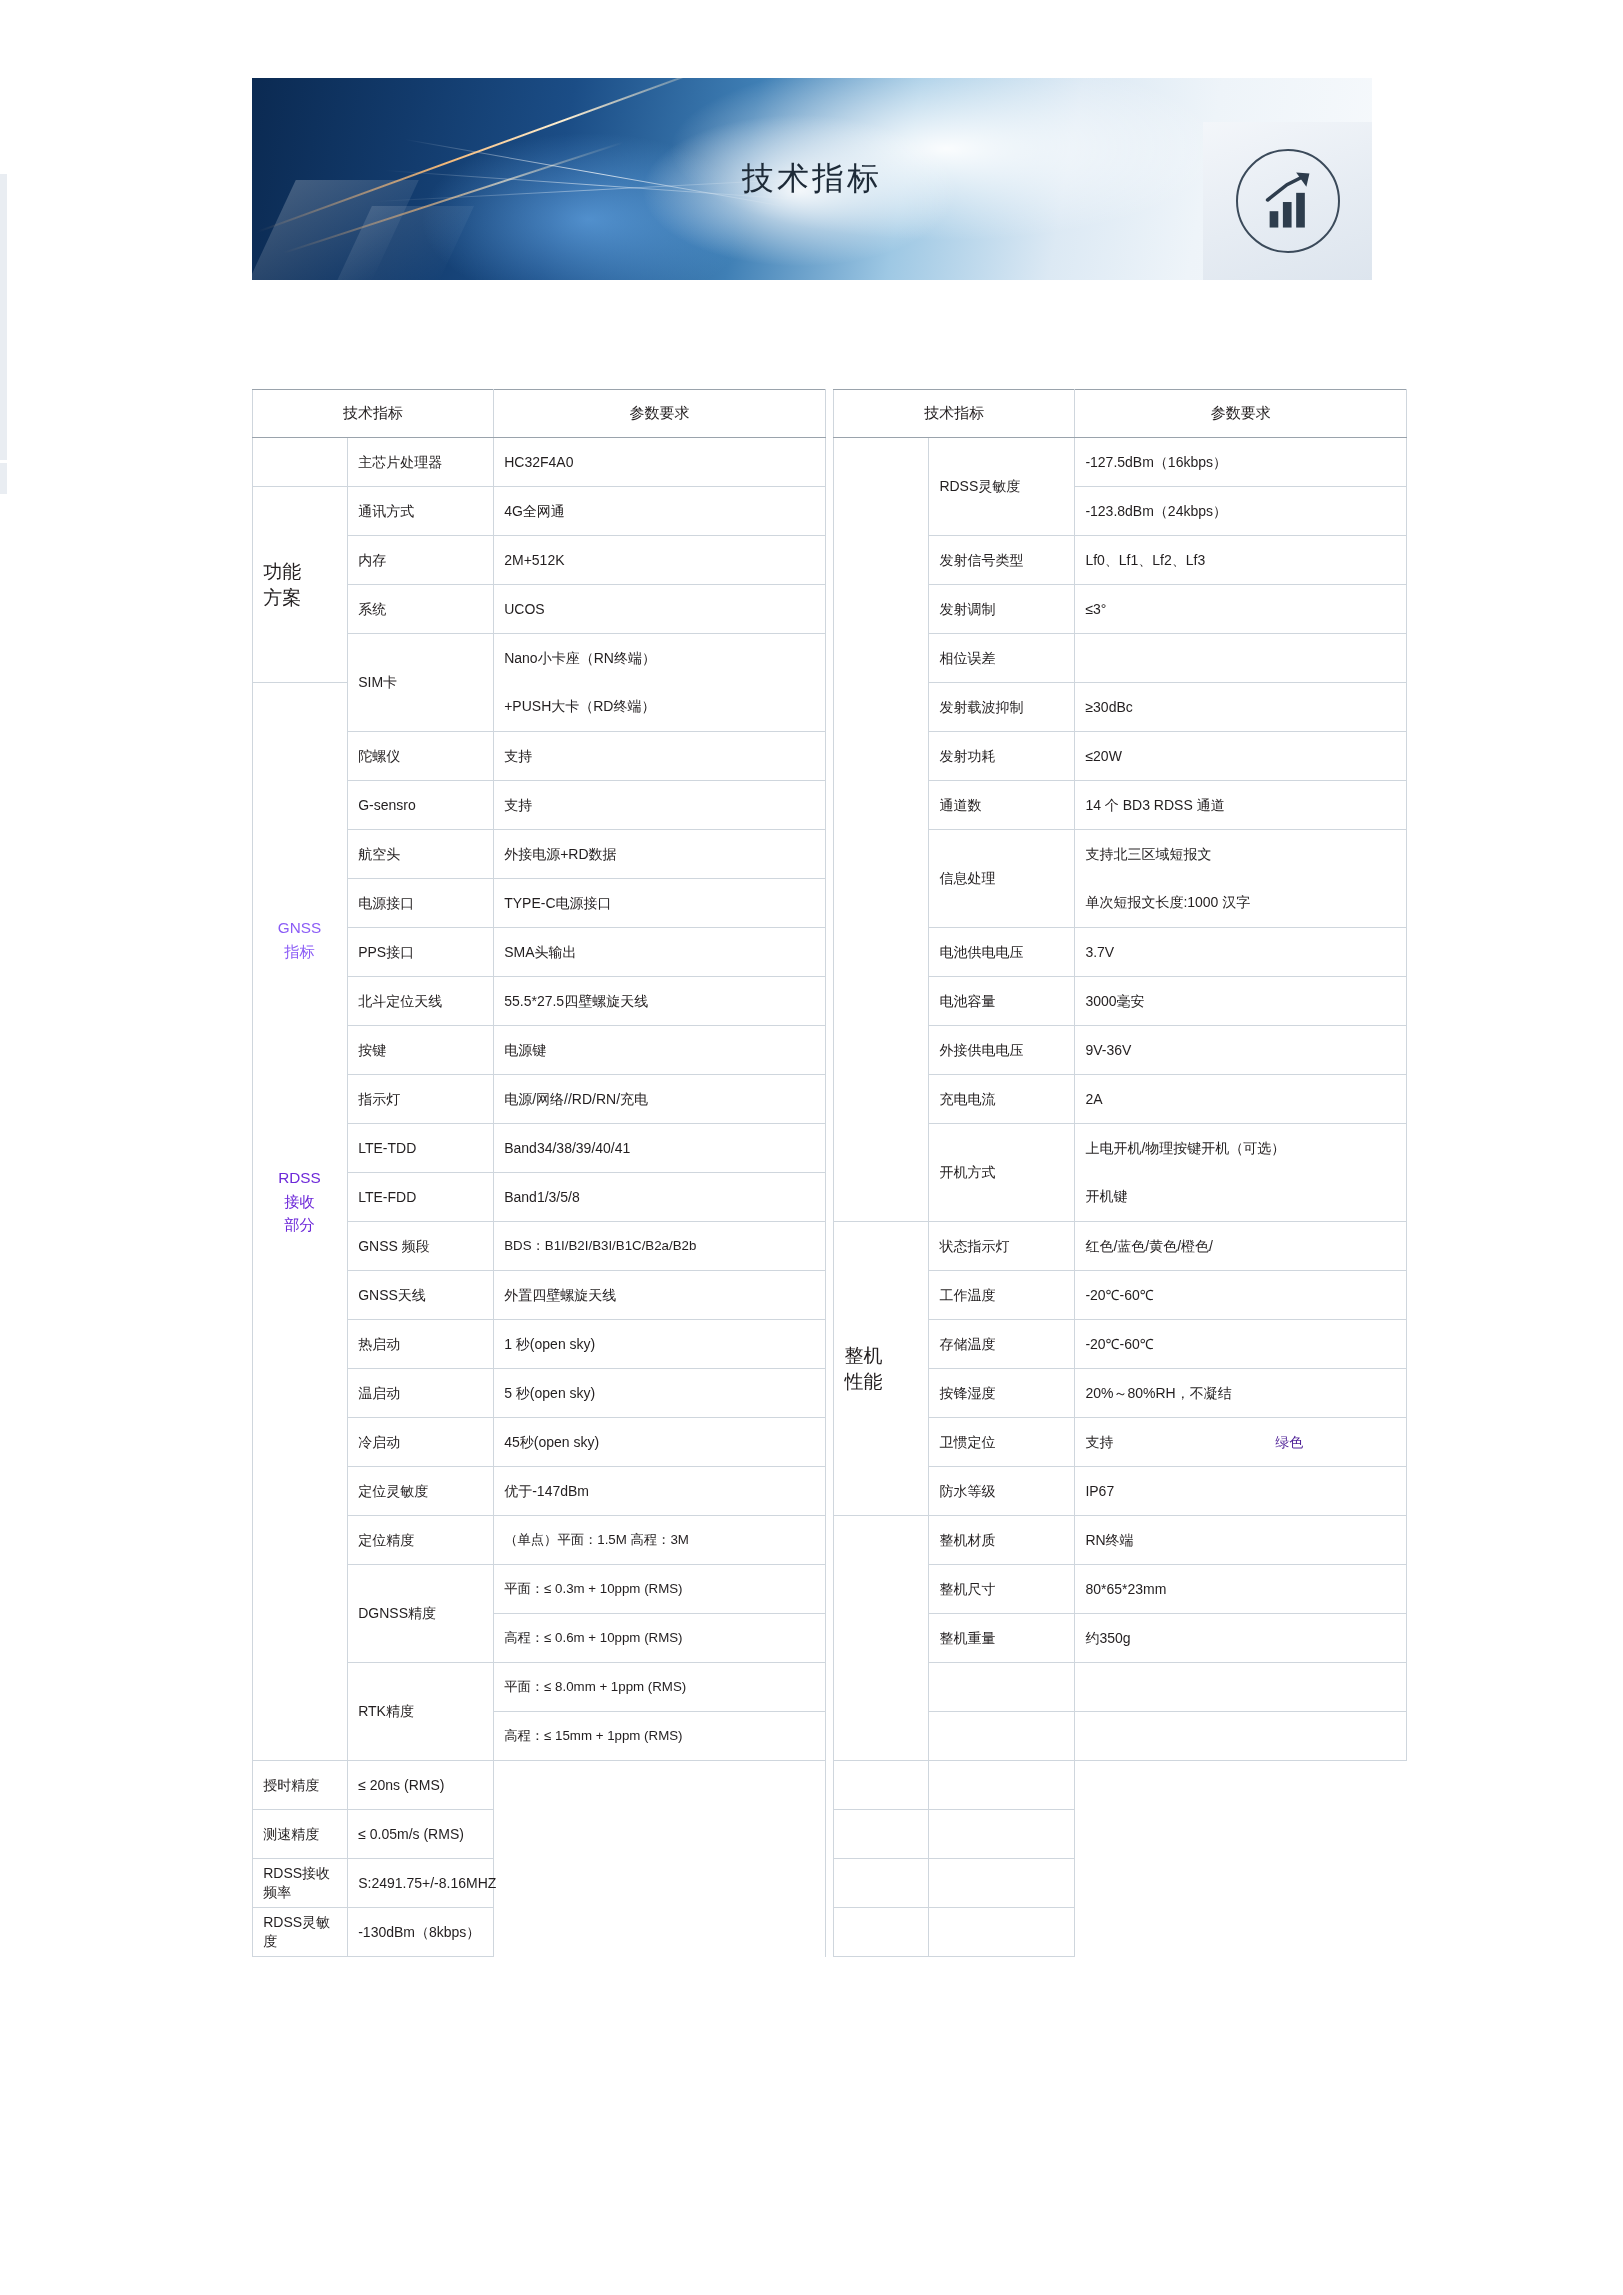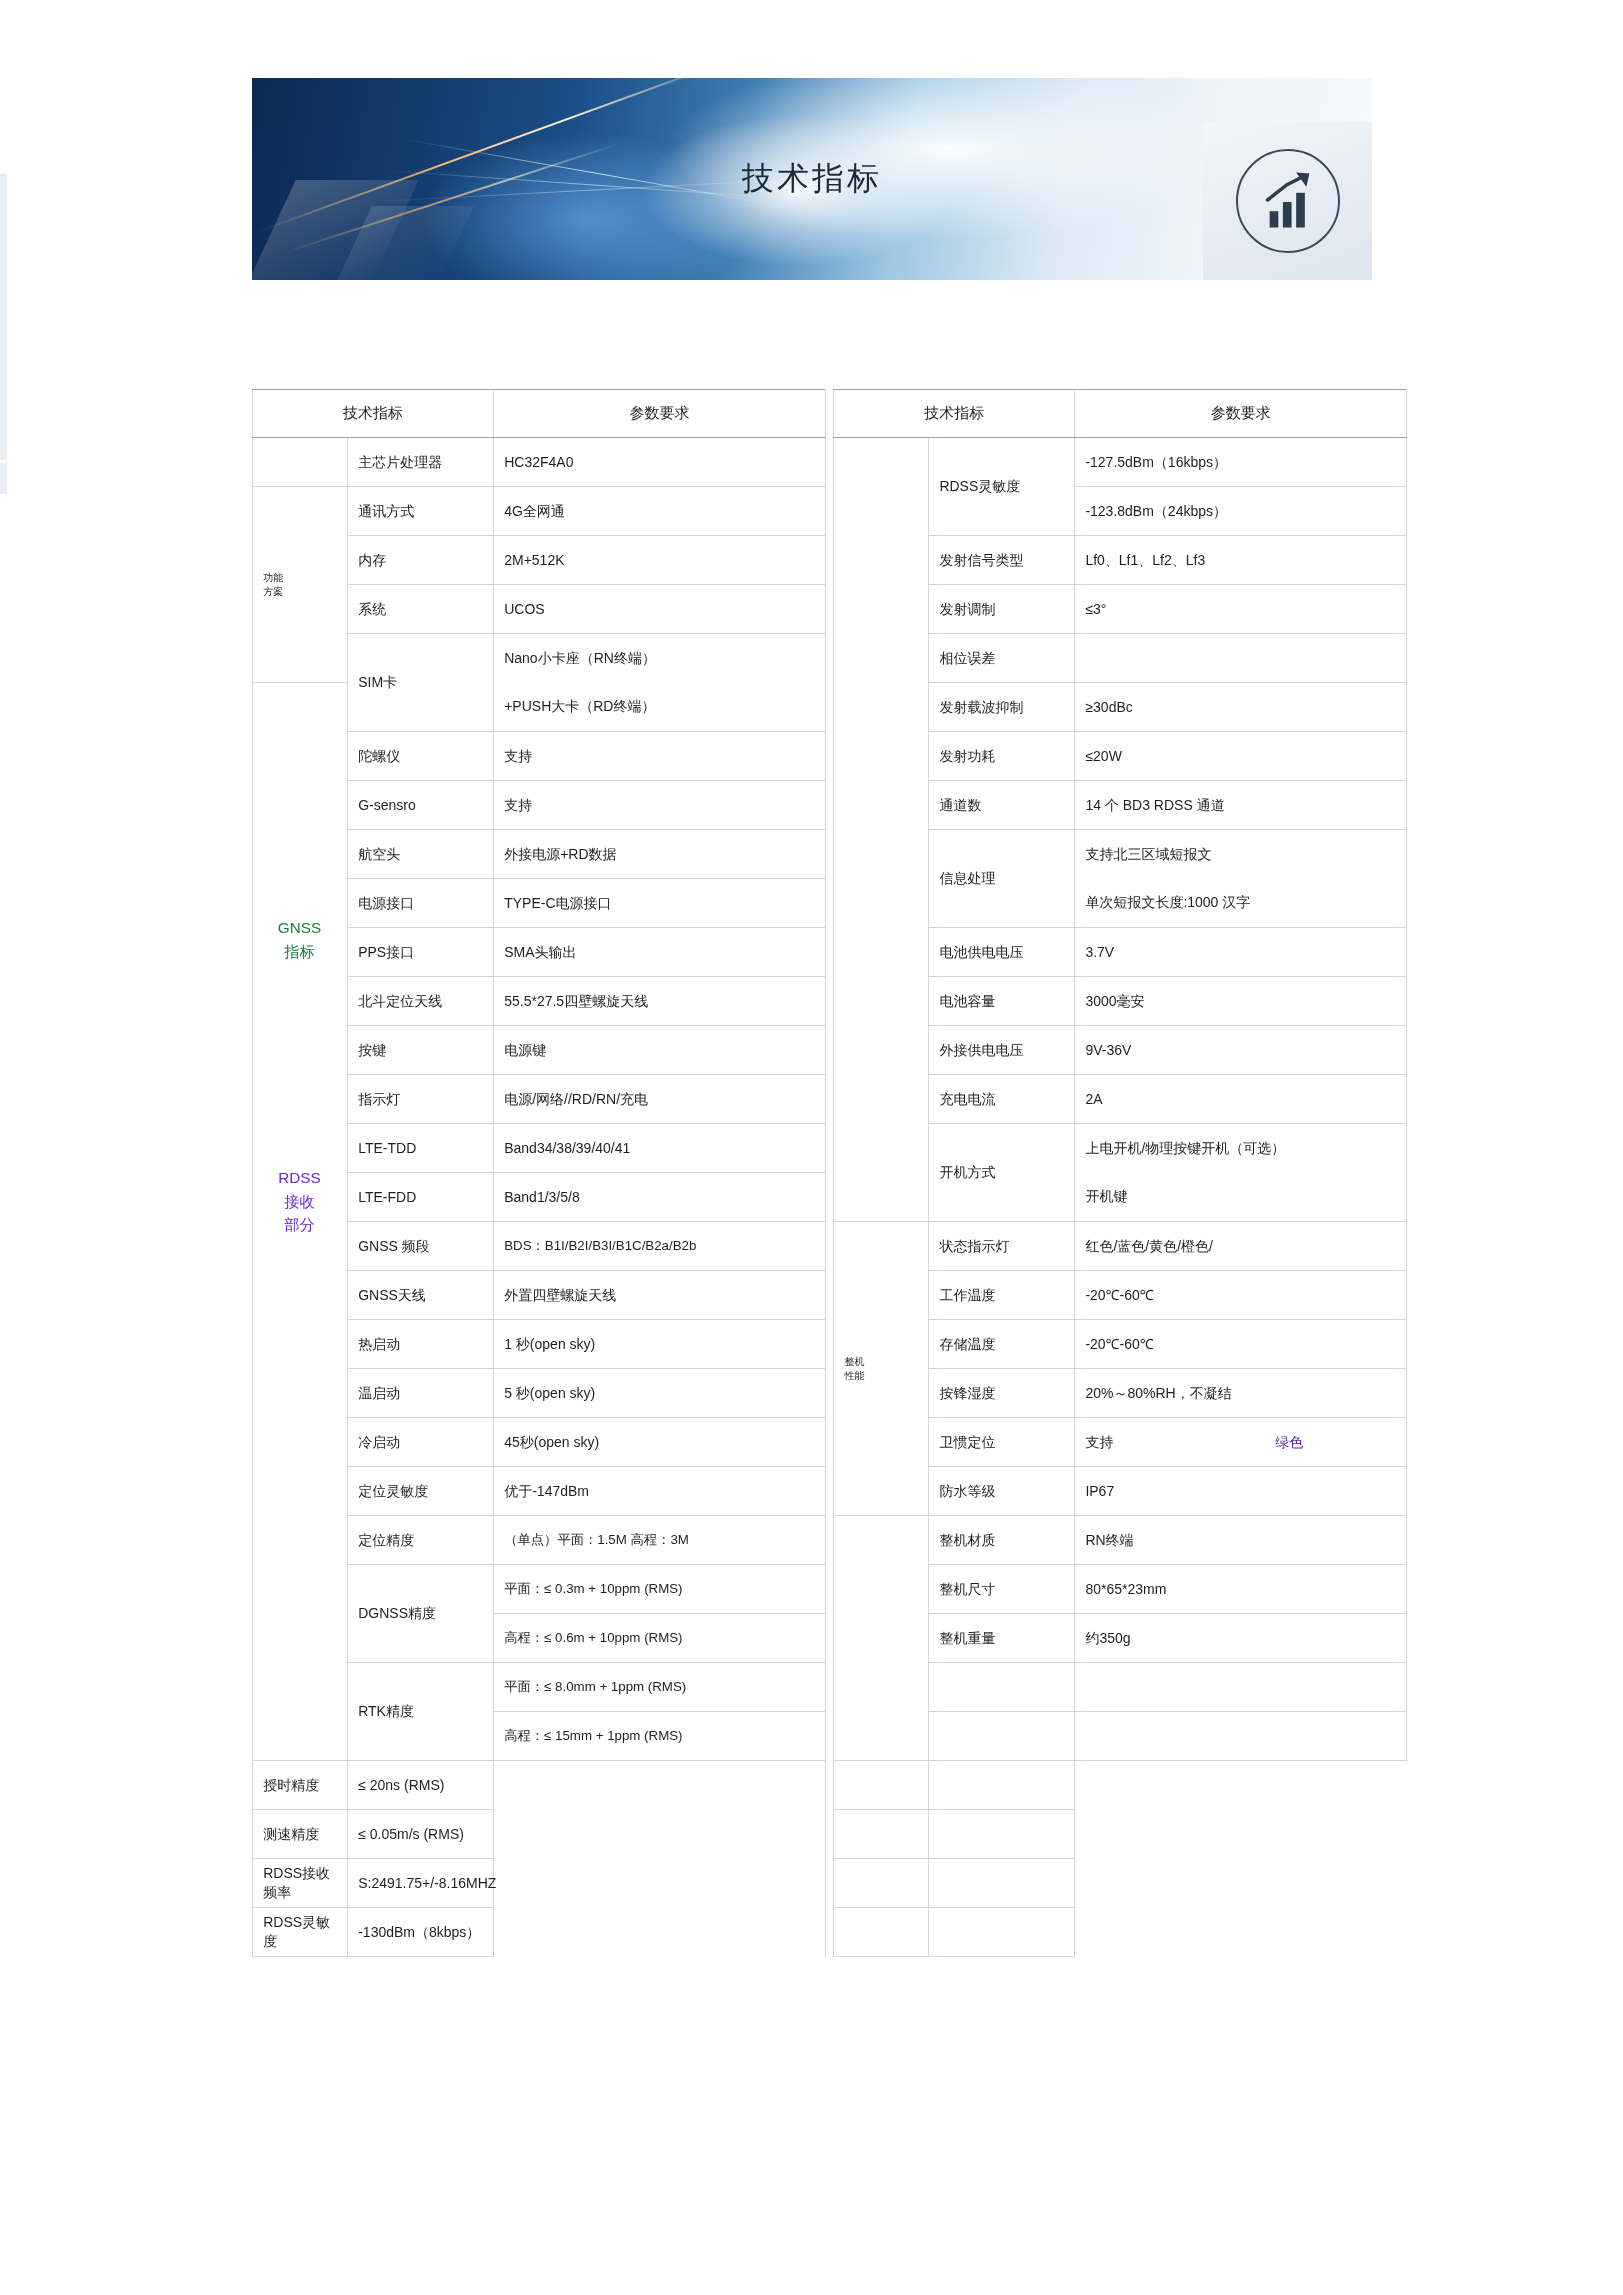--- a/index.html
+++ b/index.html
@@ -133,21 +133,21 @@
   }
   table.spec .hdr {
     text-align: center;
     font-size: 15px;
     border-top: 0.5px solid #9aa3ac;
     border-bottom: 0.5px solid #9aa3ac;
     height: 44px;
   }
   .grp {
     text-align: center;
-    font-size: 10px;
+    font-size: 19px;
     line-height: 1.5;
   }
   .spacer-col {
     border: none !important;
     width: 8.2px;
     padding: 0 !important;
   }
   .green { color: #4c1d95; }
   
   col.c-grp { width: 95px; }
@@ -464,17 +464,17 @@
           <td style="border-right:none;border-top:none;border-bottom:none;"></td>
           <td class="blank-cell"></td>
           <td class="blank-cell"></td>
         </tr>
 
       </tbody>
     </table>
 
     <div style="position:absolute; left:0; top:777px; width:95px; text-align:center; font-size:15.3px; line-height:1.55; color:#6d28d9; pointer-events:none;">RDSS<br>接收<br>部分</div>
 
-    <div style="position:absolute; left:0; top:527px; width:95px; text-align:center; font-size:15.3px; line-height:1.55; color:#15803d; pointer-events:none;">GNSS<br>指标</div>
+    <div style="position:absolute; left:0; top:527px; width:95px; text-align:center; font-size:15.3px; line-height:1.55; color:#8b5cf6; pointer-events:none;">GNSS<br>指标</div>
   </div>
 
 </div>
 
 
 </body></html>

